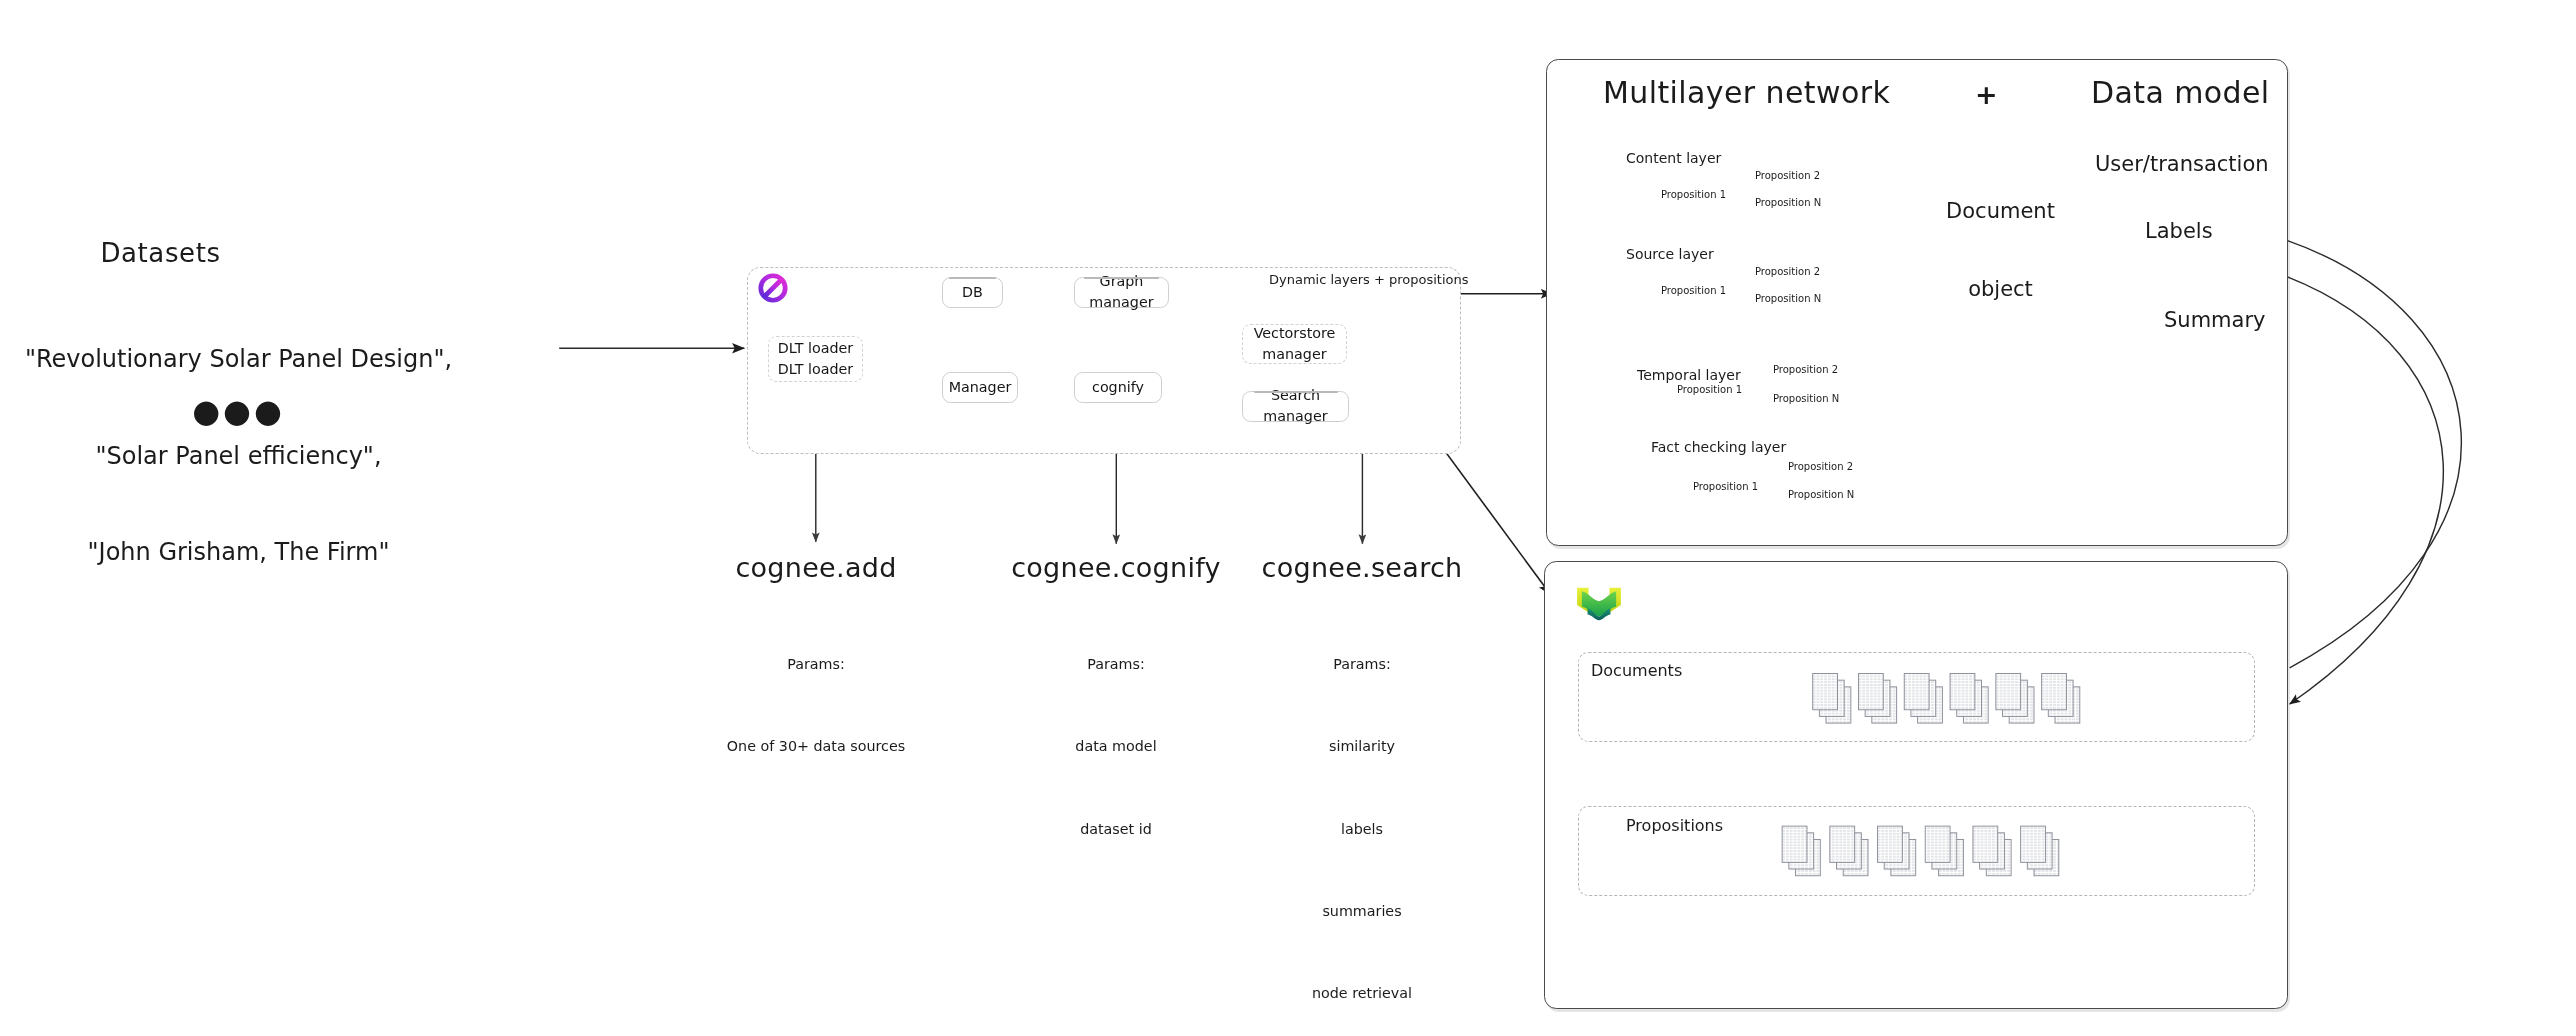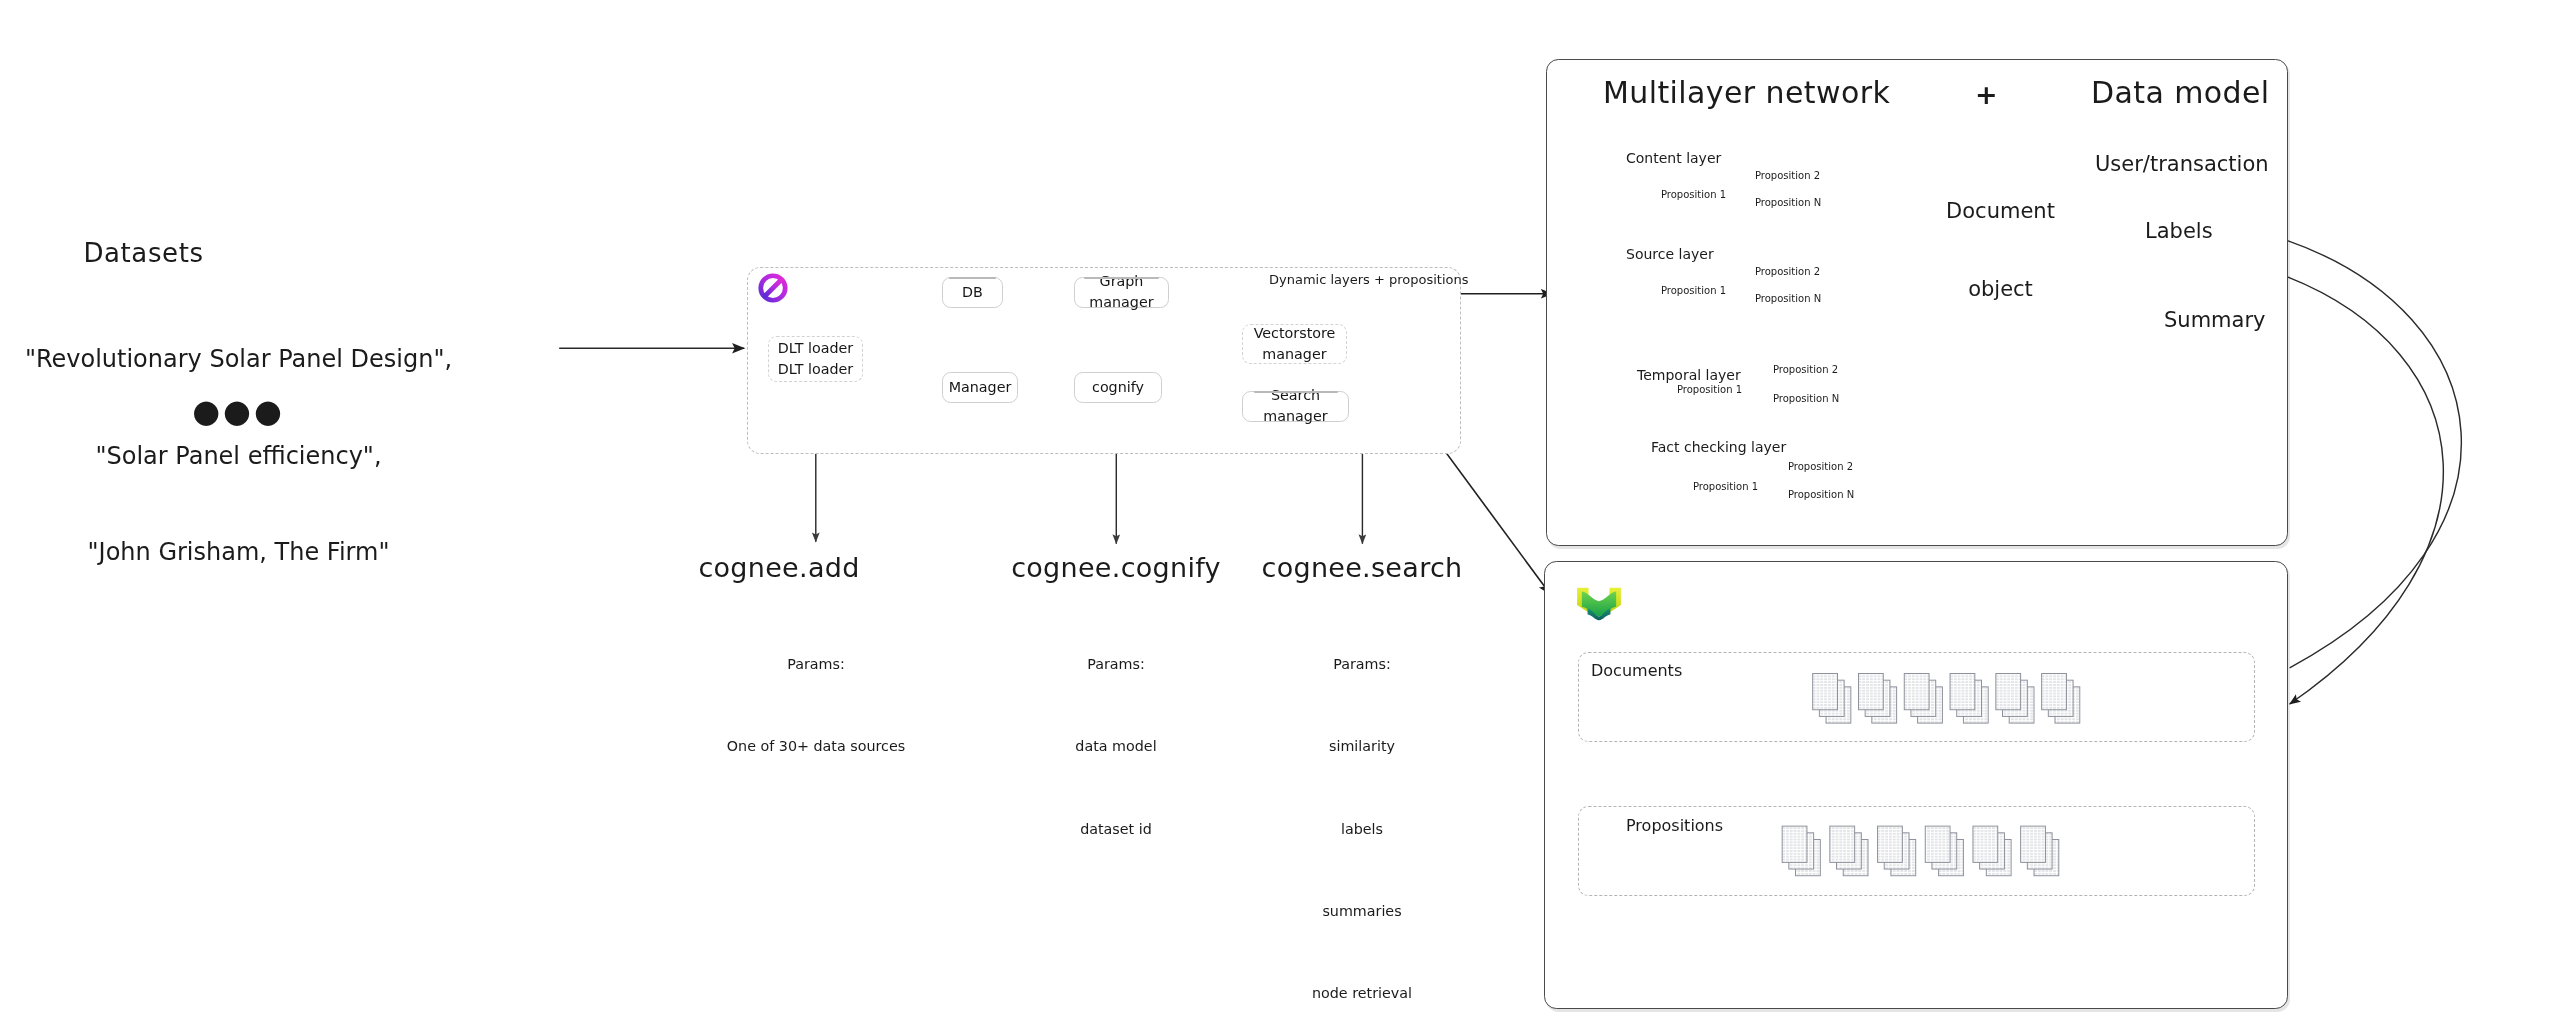--- a/index.html
+++ b/index.html
@@ -196,21 +196,21 @@
       <path d="M2120,262 L2210,330" marker-end="url(#ah)"></path>
     </g>
 
     <g>
       <rect x="2089" y="232" width="24" height="34" fill="url(#docTex)" stroke="#7e828c" stroke-width="1"></rect>
       <rect x="2082" y="226" width="24" height="34" fill="url(#docTex)" stroke="#7e828c" stroke-width="1"></rect>
       <rect x="2075" y="220" width="24" height="34" fill="url(#docTex)" stroke="#7e828c" stroke-width="1"></rect>
     </g>
   </svg>
 
-  <div class="txt ds-title hand" style="left:29px;top:237px;width:229px;text-align:center;">Datasets</div>
+  <div class="txt ds-title hand" style="left:46px;top:237px;width:229px;text-align:center;">Datasets</div>
 
   <div class="txt ds-list hand" style="left:19px;top:279px;width:439px;">
     <div>"Revolutionary Solar Panel Design",</div>
     <div>"Solar Panel efficiency",</div>
     <div>"John Grisham, The Firm"</div>
   </div>
   <div class="txt ds-dots hand" style="left:19px;top:391px;width:439px;">●●●</div>
 
   <div class="pipe-panel"></div>
 
@@ -247,21 +247,21 @@
     <span>manager</span>
   </div>
 
   <div class="node" style="left:1242px;top:391px;width:107px;height:30.5px;">
     <div class="node-top-shade"></div>
     <span>Search manager</span>
   </div>
 
   <div class="txt edge-label hand" style="left:1269px;top:272px;">Dynamic layers + propositions</div>
 
-  <div class="txt api-name hand" style="left:636px;top:551px;width:286px;">cognee.add</div>
+  <div class="txt api-name hand" style="left:673px;top:551px;width:286px;">cognee.add</div>
   <div class="txt api-params hand" style="left:673px;top:596px;width:286px;">
     <div>Params:</div>
     <div>One of 30+ data sources</div>
   </div>
 
   <div class="txt api-name hand" style="left:973px;top:551px;width:286px;">cognee.cognify</div>
   <div class="txt api-params hand" style="left:973px;top:596px;width:286px;">
     <div>Params:</div>
     <div>data model</div>
     <div>dataset id</div>

